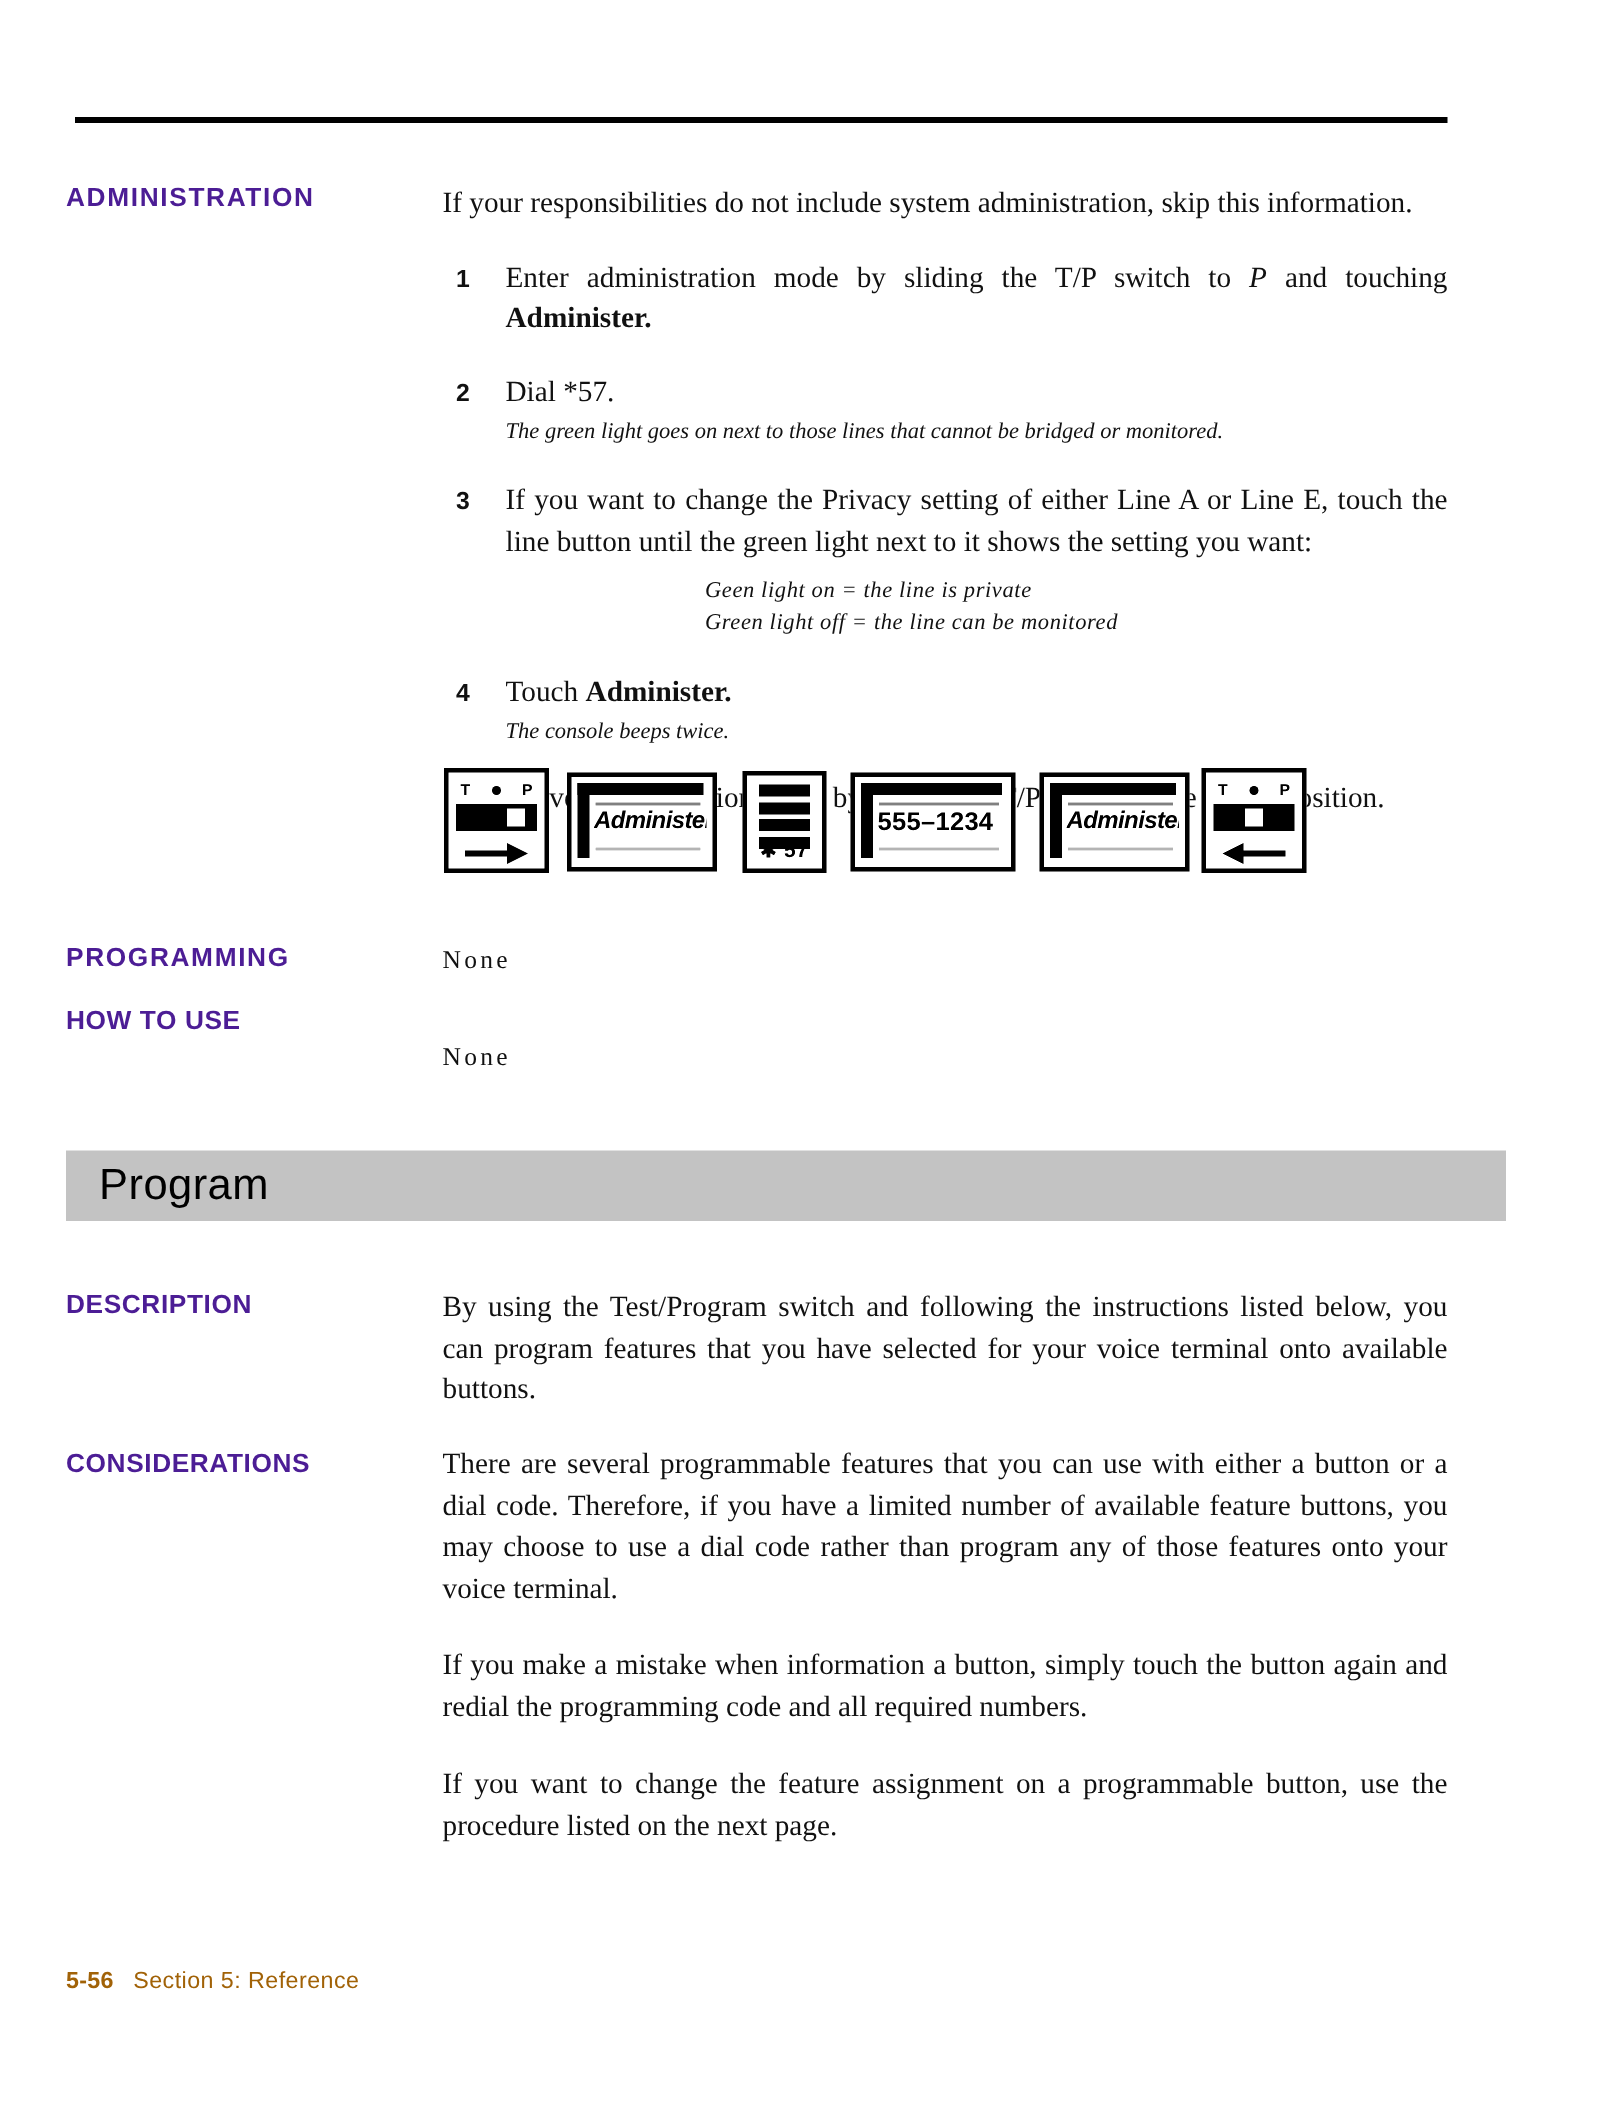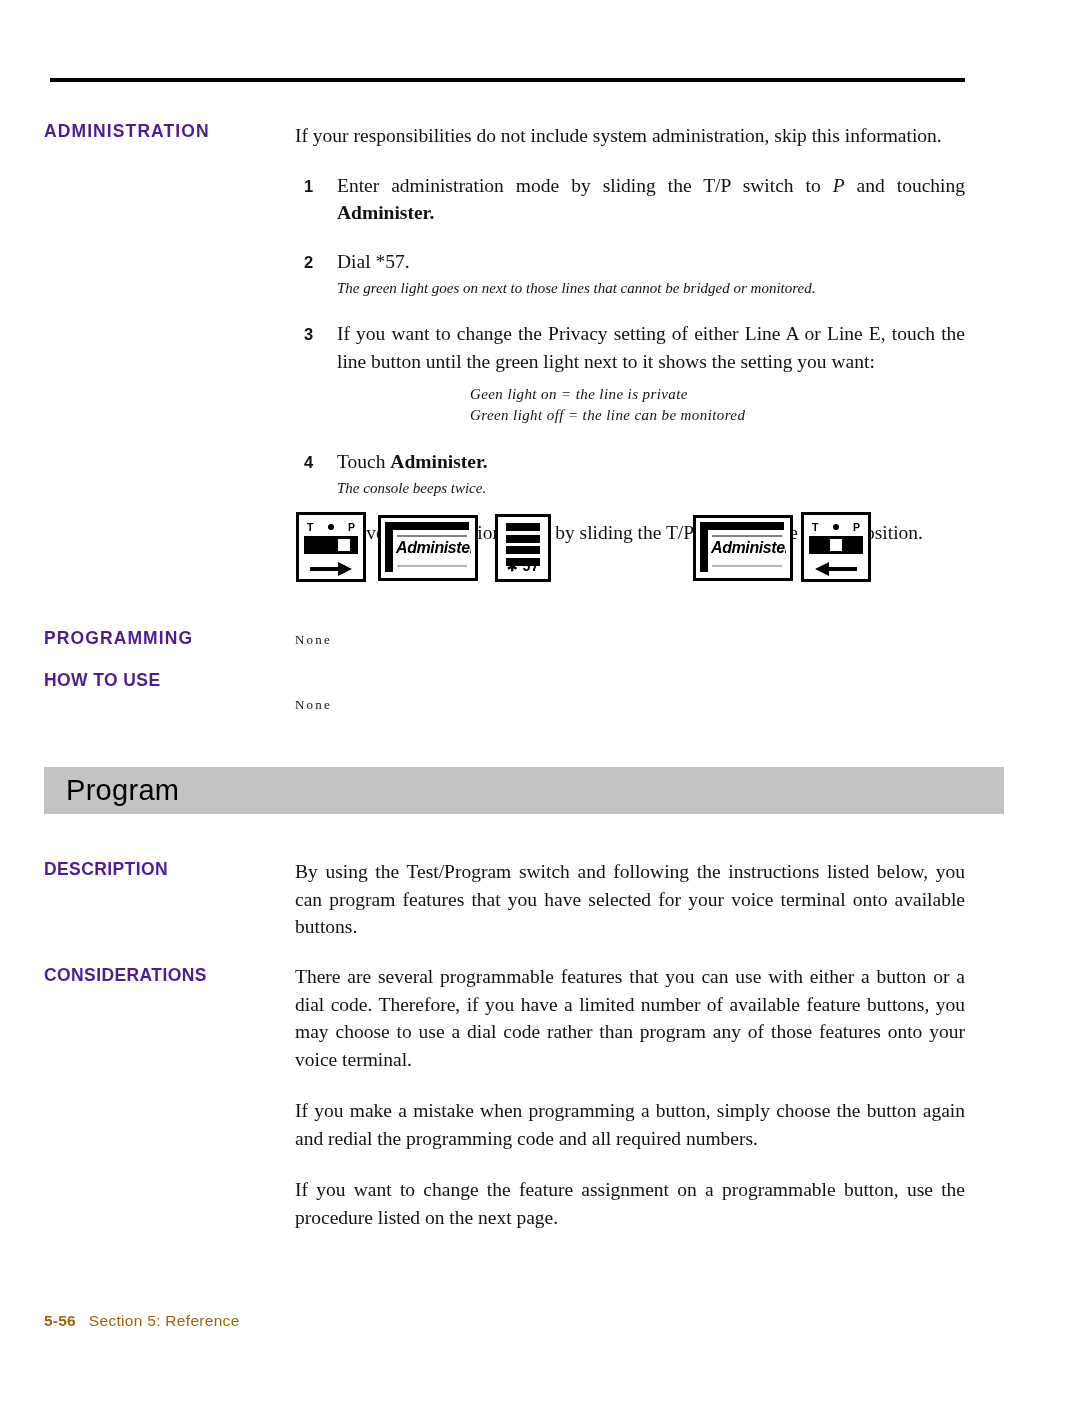--- a/index.html
+++ b/index.html
@@ -94,21 +94,21 @@
     color: #111;
   }
   .note.center-ind {
     padding-left: 175px;
     line-height: 21px;
     letter-spacing: 0.4px;
   }
 
   .none-val {
     font-family: "Liberation Serif", serif;
-    font-size: 13px;
+    font-size: 17px;
     letter-spacing: 2.2px;
     color: #111;
   }
 
   
   .banner {
     position: absolute;
     left: 44px;
     top: 767px;
     width: 960px;
@@ -365,20 +365,29 @@
         <div class="pad-row"></div>
         <div class="pad-row"></div>
         <div class="pad-row"></div>
       </div>
       <div class="pad-code">
         <span class="star">✱</span>
         <span>57</span>
       </div>
     </div>
 
+    <div class="icon btnw" style="left:275px;">
+      <div class="btn-inner">
+        <div class="btn-edge-top"></div>
+        <div class="btn-edge-left"></div>
+        <div class="btn-face-line"></div>
+        <div class="btn-face-line2"></div>
+        <div class="btn-text num">555–1234</div>
+      </div>
+    </div>
 
     <div class="icon btn" style="left:401px;">
       <div class="btn-inner">
         <div class="btn-edge-top"></div>
         <div class="btn-edge-left"></div>
         <div class="btn-face-line"></div>
         <div class="btn-face-line2"></div>
         <div class="btn-text">Administer</div>
       </div>
     </div>
@@ -415,21 +424,21 @@
   </div>
 
   <div class="sec-label tight" style="top:860px;">DESCRIPTION</div>
   <div class="body-col" style="top:858px;">
     <p class="para">By using the Test/Program switch and following the instructions listed below, you can program features that you have selected for your voice terminal onto available  buttons.</p>
   </div>
 
   <div class="sec-label tight" style="top:966px;">CONSIDERATIONS</div>
   <div class="body-col" style="top:963px;">
     <p class="para">There are several programmable features that you can use with either a button or a dial code. Therefore, if you have a limited number of available feature buttons, you may choose to use a dial code rather than program any of those features onto your voice terminal.</p>
-    <p class="para" style="margin-top:24px;">If you make a mistake when programming a button, simply choose the button again and redial the programming code and all required numbers.</p>
+    <p class="para" style="margin-top:24px;">If you make a mistake when information a button, simply touch the button again and redial the programming code and all required numbers.</p>
     <p class="para" style="margin-top:24px;">If you want to change the feature assignment on a programmable button, use the procedure listed on the next page.</p>
   </div>
 
   <div class="footer">
     <span class="pg">5-56</span><span class="sec">Section 5: Reference</span>
   </div>
 
 </div>
 
 </body></html>

